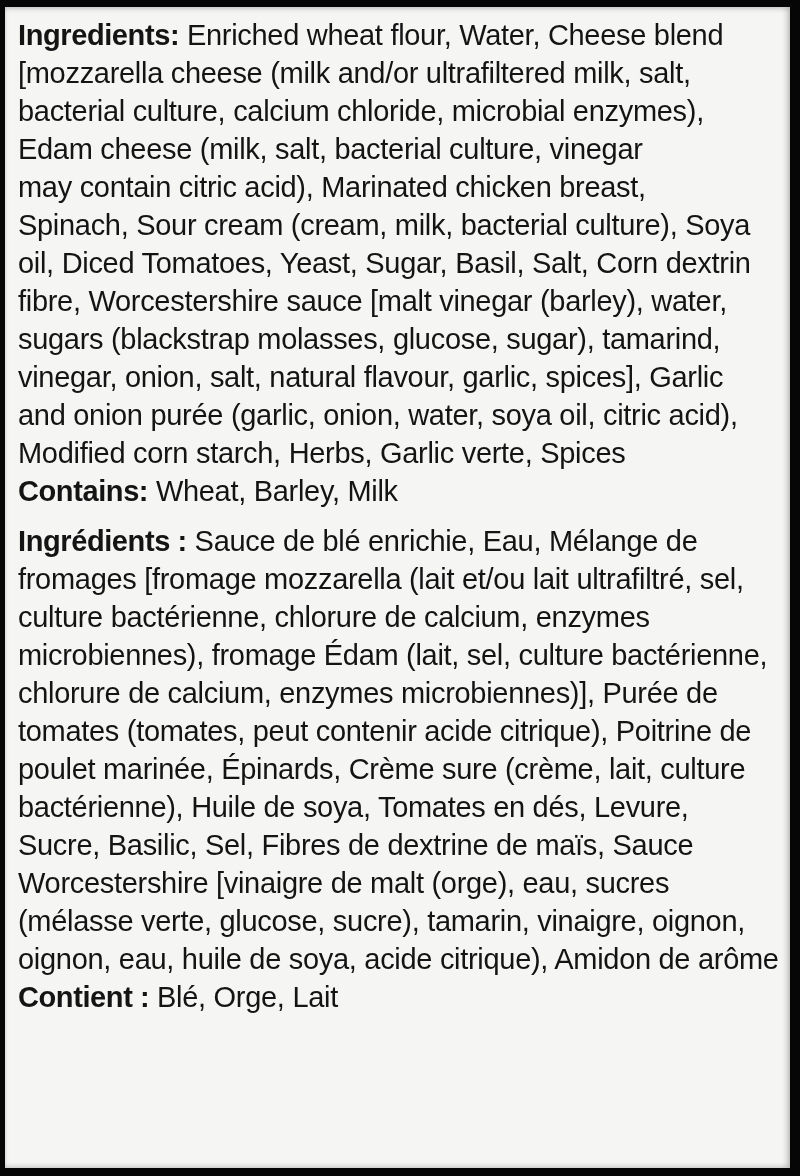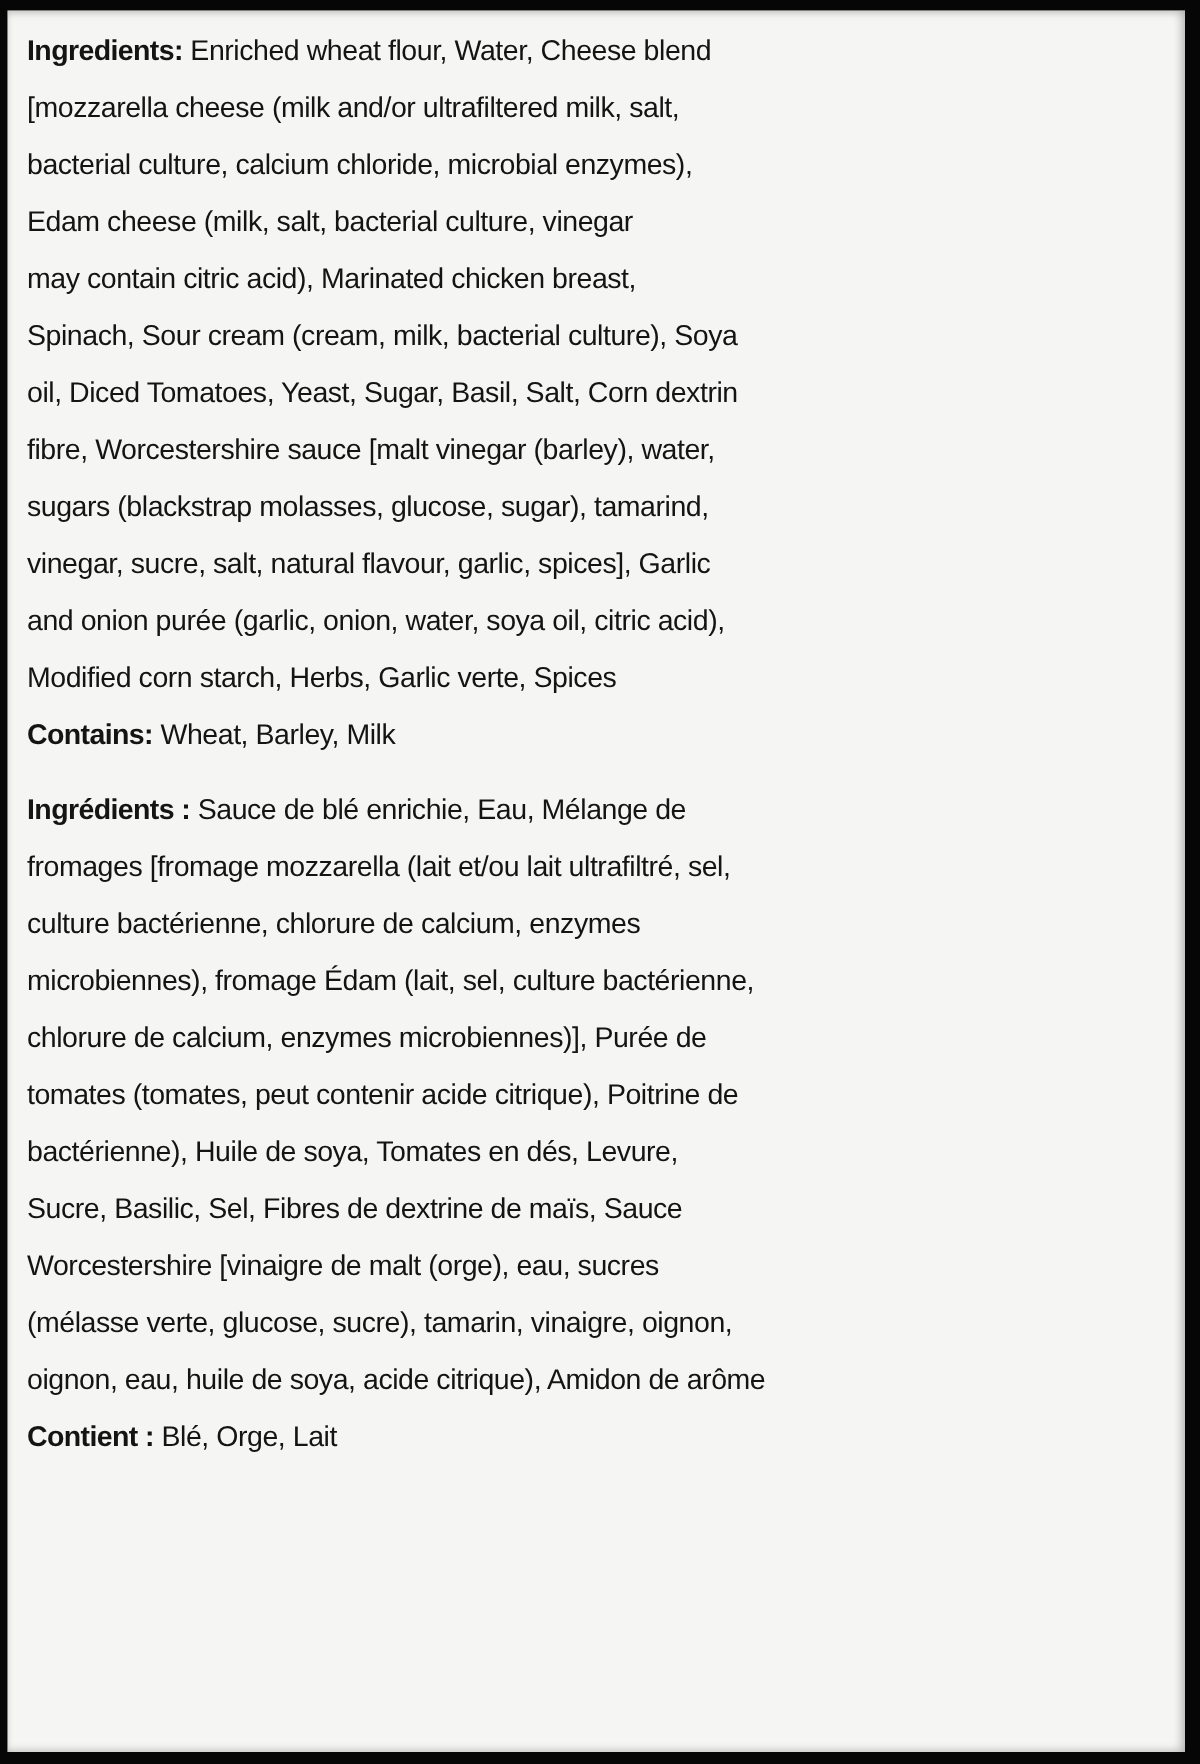--- a/index.html
+++ b/index.html
@@ -36,21 +36,21 @@
   .para {
     display: block;
   }
   .para + .para {
     margin-top: 12px;
   }
   .line {
     white-space: pre;
     font-family: "Liberation Sans", "DejaVu Sans", sans-serif;
     font-stretch: condensed;
-    font-size: 19px;
+    font-size: 29px;
     line-height: 38px;
     letter-spacing: -0.3px;
     color: #141414;
     font-weight: 400;
   }
   .lead {
     font-weight: 700;
     letter-spacing: -0.4px;
   }
 </style>
@@ -63,32 +63,33 @@
       <section class="para">
           <div class="line"><span class="lead">Ingredients:</span><span> Enriched wheat flour, Water, Cheese blend</span></div>
           <div class="line"><span>[mozzarella cheese (milk and/or ultrafiltered milk, salt,</span></div>
           <div class="line"><span>bacterial culture, calcium chloride, microbial enzymes),</span></div>
           <div class="line"><span>Edam cheese (milk, salt, bacterial culture, vinegar</span></div>
           <div class="line"><span>may contain citric acid), Marinated chicken breast,</span></div>
           <div class="line"><span>Spinach, Sour cream (cream, milk, bacterial culture), Soya</span></div>
           <div class="line"><span>oil, Diced Tomatoes, Yeast, Sugar, Basil, Salt, Corn dextrin</span></div>
           <div class="line"><span>fibre, Worcestershire sauce [malt vinegar (barley), water,</span></div>
           <div class="line"><span>sugars (blackstrap molasses, glucose, sugar), tamarind,</span></div>
-          <div class="line"><span>vinegar, sucre, salt, natural flavour, garlic, spices], Garlic</span></div>
+          <div class="line"><span>vinegar, onion, salt, natural flavour, garlic, spices], Garlic</span></div>
           <div class="line"><span>and onion purée (garlic, onion, water, soya oil, citric acid),</span></div>
           <div class="line"><span>Modified corn starch, Herbs, Garlic verte, Spices</span></div>
           <div class="line"><span class="lead">Contains:</span><span> Wheat, Barley, Milk</span></div>
         </section>
       <section class="para">
           <div class="line"><span class="lead">Ingrédients :</span><span> Sauce de blé enrichie, Eau, Mélange de</span></div>
           <div class="line"><span>fromages [fromage mozzarella (lait et/ou lait ultrafiltré, sel,</span></div>
           <div class="line"><span>culture bactérienne, chlorure de calcium, enzymes</span></div>
           <div class="line"><span>microbiennes), fromage Édam (lait, sel, culture bactérienne,</span></div>
           <div class="line"><span>chlorure de calcium, enzymes microbiennes)], Purée de</span></div>
           <div class="line"><span>tomates (tomates, peut contenir acide citrique), Poitrine de</span></div>
+          <div class="line"><span>poulet marinée, Épinards, Crème sure (crème, lait, culture</span></div>
           <div class="line"><span>bactérienne), Huile de soya, Tomates en dés, Levure,</span></div>
           <div class="line"><span>Sucre, Basilic, Sel, Fibres de dextrine de maïs, Sauce</span></div>
           <div class="line"><span>Worcestershire [vinaigre de malt (orge), eau, sucres</span></div>
           <div class="line"><span>(mélasse verte, glucose, sucre), tamarin, vinaigre, oignon,</span></div>
           <div class="line"><span>oignon, eau, huile de soya, acide citrique), Amidon de arôme</span></div>
           <div class="line"><span class="lead">Contient :</span><span> Blé, Orge, Lait</span></div>
         </section>
     </div>
   </div>
 </div>

